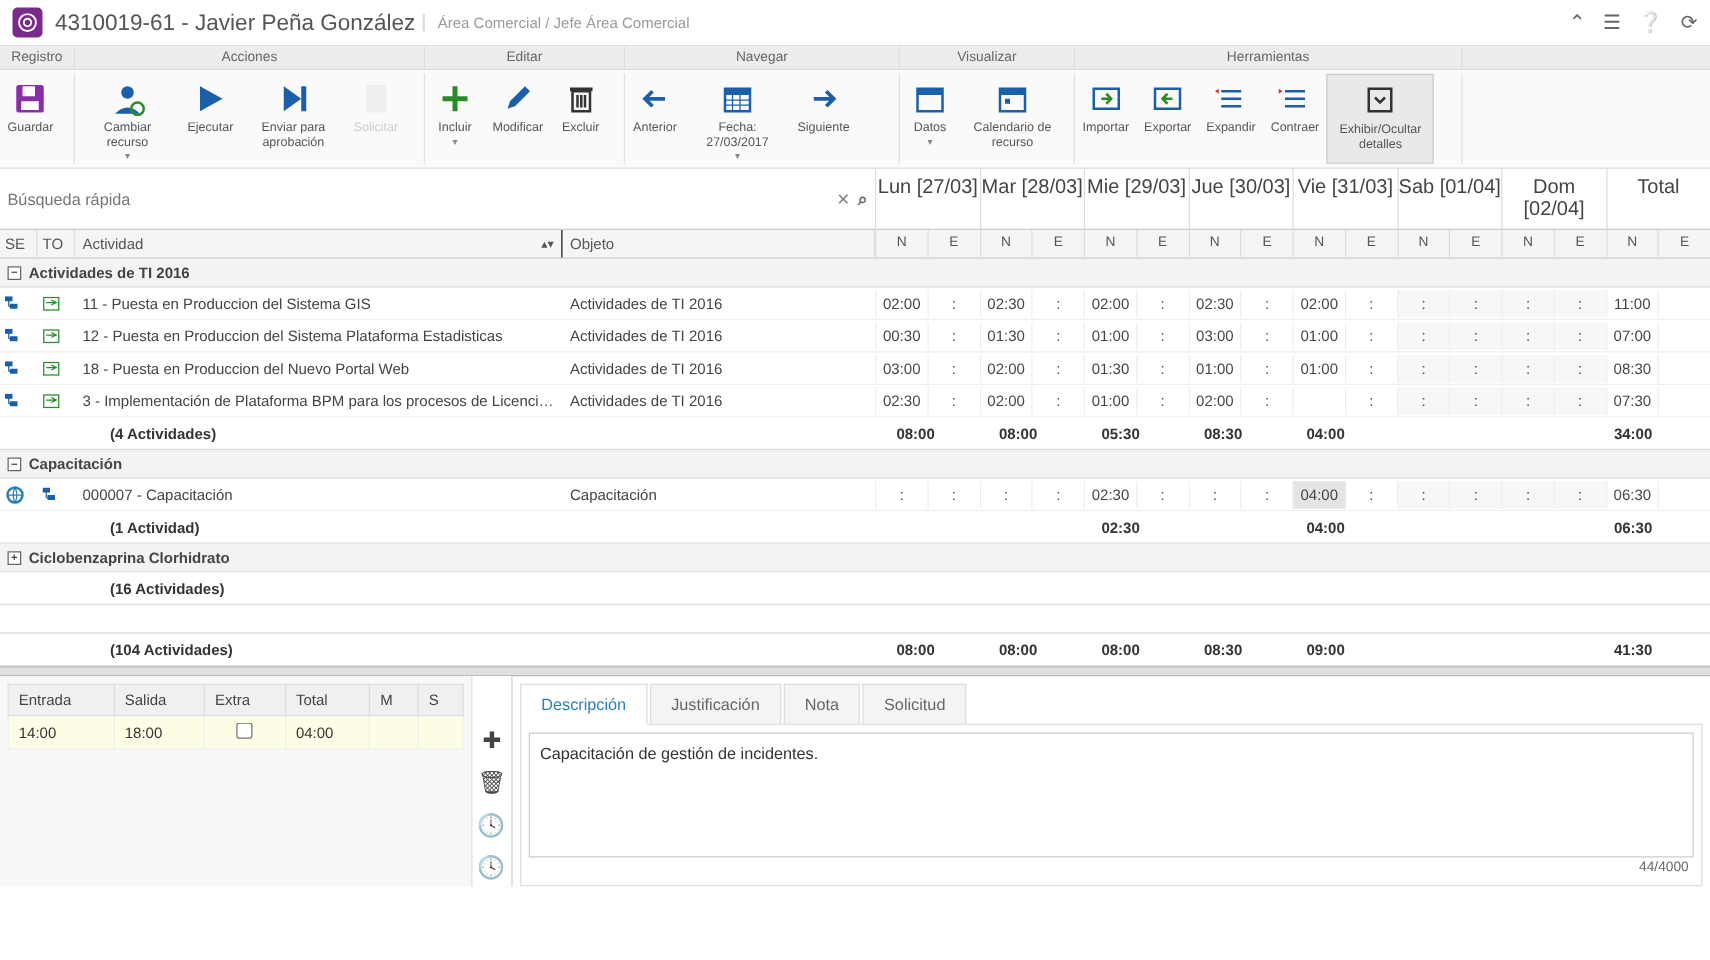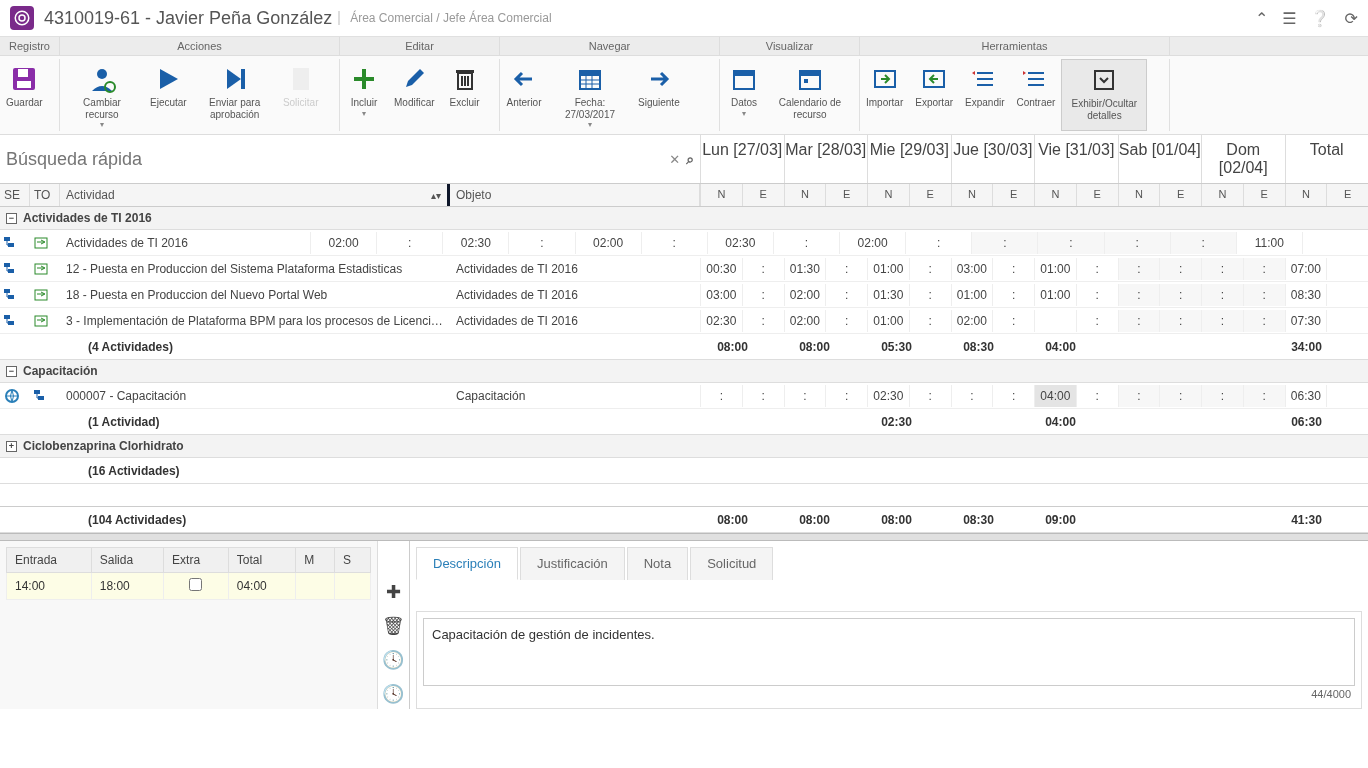--- a/index.html
+++ b/index.html
@@ -30,32 +30,32 @@
 .ribbon-btn { display: flex; flex-direction: column; align-items: center; justify-content: flex-start; padding: 4px 6px 2px; cursor: pointer; text-align: center; min-width: 48px; }
 .ribbon-btn .icon { height: 32px; display: flex; align-items: center; justify-content: center; margin-bottom: 2px; }
 .ribbon-btn .label { font-size: 10px; color: #555; line-height: 1.15; max-width: 72px; }
 .ribbon-btn.disabled .label { color: #ccc; }
 .ribbon-btn.active { background: #e9e9e9; border: 1px solid #ccc; }
 .ribbon-btn .chev { font-size: 8px; color: #888; }
 
 
 .data-header { display: flex; border-bottom: 1px solid #ccc; }
 .search-wrap { flex: 0 0 700px; display: flex; align-items: center; padding: 4px 6px; }
-.search-wrap input { flex: 1; border: none; outline: none; font-size: 18px; color: #737373; background: transparent; }
+.search-wrap input { flex: 1; border: none; outline: none; font-size: 13px; color: #737373; background: transparent; }
 .search-wrap .x { color: #888; cursor: pointer; margin-right: 6px; font-size: 13px;}
 .search-wrap .mag { color: #666; cursor: pointer; font-size: 14px; font-weight: bold;}
 .days { flex: 1; display: flex; }
 .days .day { flex: 1; text-align: center; padding: 6px 0; font-size: 16px; color: #444; border-left: 1px solid #ddd; }
 .days .day.total { flex: 1; }
 
 
 .colhead { display: flex; background: #f5f5f5; border-bottom: 1px solid #ccc; font-size: 12px; color: #555; }
 .colhead .c1 { width: 30px; padding: 4px; border-right: 1px solid #ddd; }
 .colhead .c2 { width: 30px; padding: 4px; border-right: 1px solid #ddd; }
-.colhead .c3 { width: 390px; padding: 4px 6px; border-right: 3px solid #0f172a; display:flex; justify-content:space-between; align-items:center;}
+.colhead .c3 { width: 390px; padding: 4px 6px; border-right: 1px solid #0f172a; display:flex; justify-content:space-between; align-items:center;}
 .colhead .c4 { width: 250px; padding: 4px 6px; border-right: 1px solid #ddd; }
 .colhead .nes { flex: 1; display: flex; }
 .colhead .ne { flex: 1; border-left: 1px solid #ddd; text-align: center; padding: 4px 0; font-size: 11px; }
 
 
 .grid { height: 300px; overflow-y: auto; border-bottom:1px solid #ccc; }
 .grouprow { background: #f3f3f3; padding: 4px 6px; font-size: 12px; color: #444; border-bottom: 1px solid #ddd; font-weight: bold; display:flex; align-items:center; }
 .grouprow .tog { width: 11px; height: 11px; border: 1px solid #666; display: inline-flex; align-items: center; justify-content: center; margin-right: 6px; font-size: 9px; line-height: 1; background:#fff;}
 .datarow { display: flex; border-bottom: 1px solid #eee; font-size: 12px; color: #444; height: 26px; align-items: center; }
 .datarow .i1 { width: 30px; padding: 0 4px; text-align: center; }
@@ -78,21 +78,21 @@
 .bottom { display: flex; height: 168px; }
 .bottom-left { width: 410px; border-right: 1px solid #ccc; display:flex; background:#f8f8f8;}
 .time-table-wrap { flex:1; padding:6px; }
 .time-table { width: 100%; border-collapse: collapse; background: #fff; }
 .time-table th { background: #f0f0f0; padding: 5px 8px; text-align: left; font-size: 12px; font-weight: normal; color: #444; border: 1px solid #ddd; }
 .time-table td { padding: 5px 8px; font-size: 12px; border: 1px solid #eee; background: #fdfde6; }
 .side-actions { width: 32px; display:flex; flex-direction:column; align-items:center; padding-top:40px; gap:12px; background:#fff; border-left:1px solid #ddd;}
 .side-actions .sa { font-size:18px; color:#444; cursor:pointer; }
 .side-actions .sa.dim { color:#bbb; }
 
-.bottom-right { flex: 1; display: flex; flex-direction: column; padding:6px 6px 0 6px;gap:32px;}
+.bottom-right { flex: 1; display: flex; flex-direction: column; padding:6px 6px 0 6px;}
 .tabs2 { display: flex; }
 .tabs2 .t { padding: 8px 16px; font-size: 13px; color: #666; border: 1px solid #ddd; border-bottom: none; background: #f4f4f4; cursor: pointer; margin-right:2px;}
 .tabs2 .t.active { background: #fff; color: #2a7fb8; border-bottom: 1px solid #fff; position:relative; z-index:2;}
 .desc-wrap { border:1px solid #ddd; margin-top:-1px; padding:6px; flex:1; display:flex; flex-direction:column; }
 .desc-box { flex:1; border: 1px solid #ccc; padding: 8px; font-size: 13px; color: #333; position: relative; }
 .charcount { text-align: right; font-size: 11px; color: #666; padding: 2px 4px; }
 svg { display:block; }
 </style>
 </head>
 <body>
@@ -371,20 +371,21 @@
           <line x1="3" y1="2" x2="3" y2="8" stroke="#1a5fa8"></line>
           <line x1="3" y1="8" x2="5" y2="8" stroke="#1a5fa8"></line>
         </svg>
       </div>
       <div class="i2">
         <svg width="14" height="12">
           <rect x="1" y="1" width="12" height="10" fill="none" stroke="#2a8a2a"></rect>
           <path d="M3 5 L10 5 M7 3 L11 5 L7 7" stroke="#2a8a2a" fill="none"></path>
         </svg>
       </div>
+      <div class="act">11 - Puesta en Produccion del Sistema GIS</div>
       <div class="obj">Actividades de TI 2016</div>
       <div class="cells">
         <div class="cell">02:00</div>
         <div class="cell">:</div>
         <div class="cell">02:30</div>
         <div class="cell">:</div>
         <div class="cell">02:00</div>
         <div class="cell">:</div>
         <div class="cell">02:30</div>
         <div class="cell">:</div>

